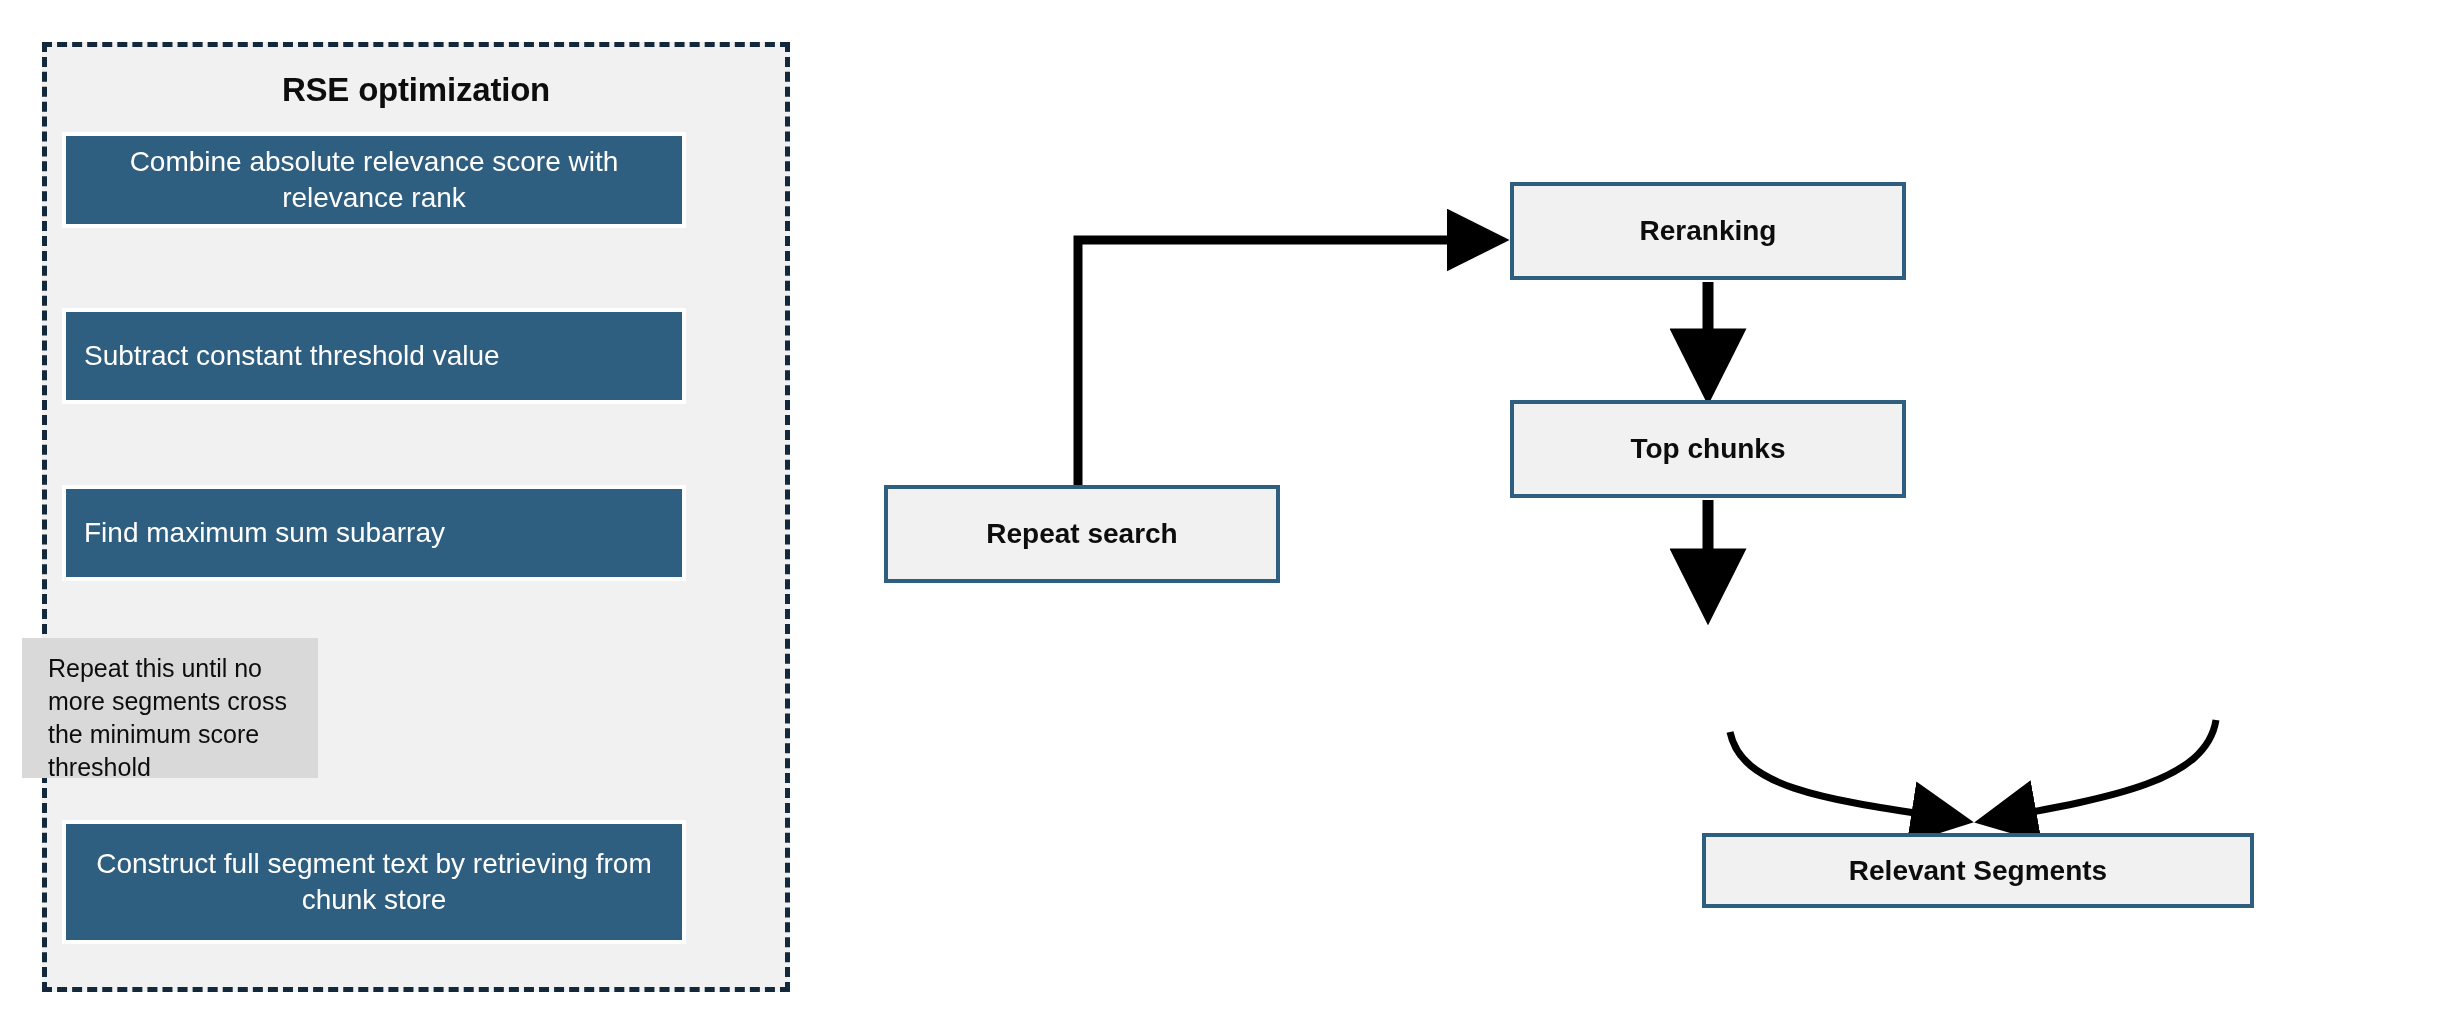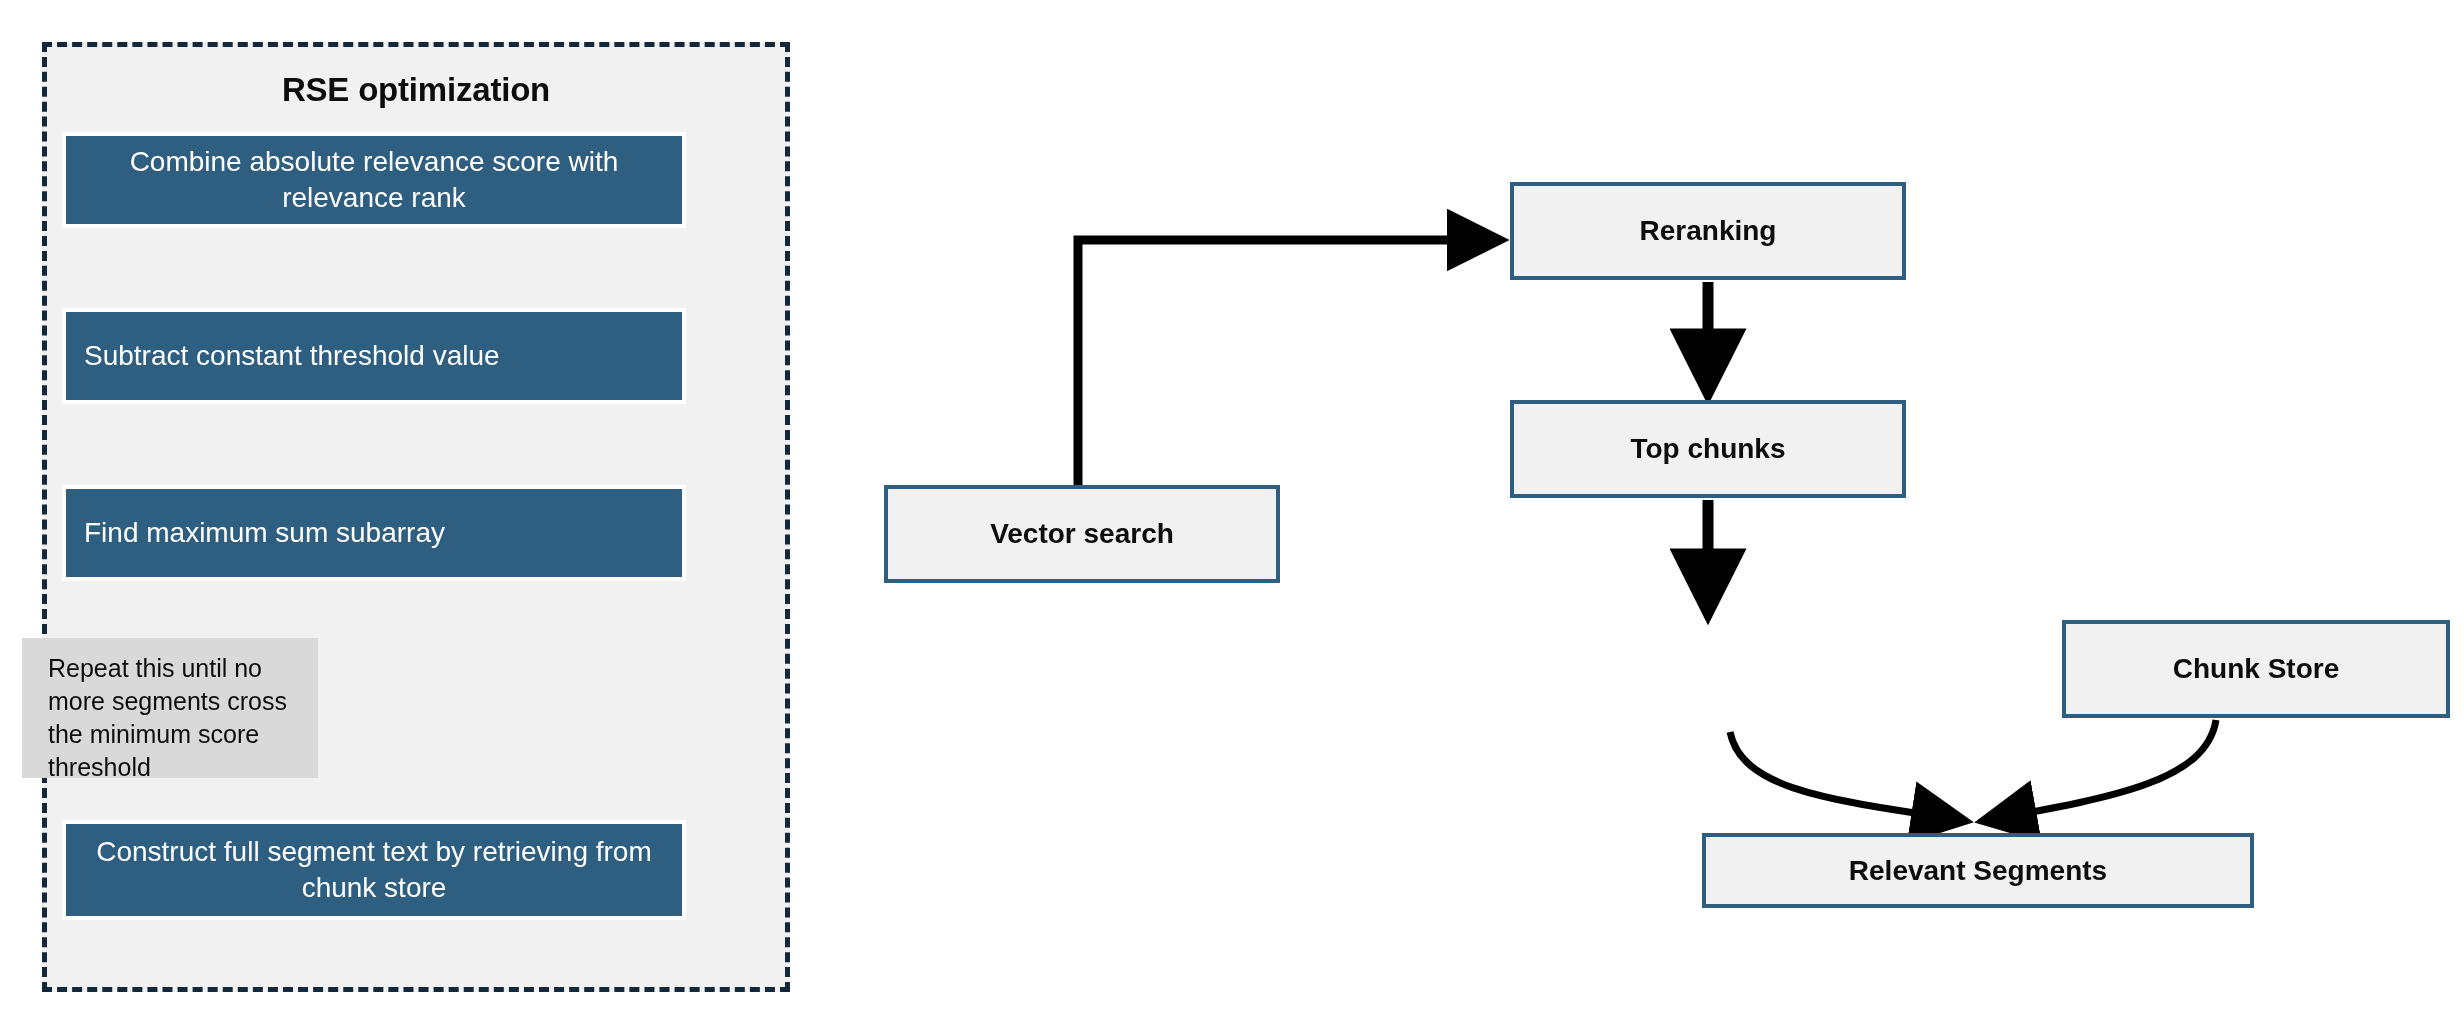--- a/index.html
+++ b/index.html
@@ -61,21 +61,21 @@
     text-align: center;
     display: flex;
     align-items: center;
     padding: 4px 18px;
   }
   .step span { display: block; }
 
   #step-combine  { left: 62px;  top: 132px; width: 624px; height: 96px; }
   #step-subtract { left: 62px;  top: 308px; width: 624px; height: 96px; }
   #step-maxsum   { left: 62px;  top: 485px; width: 624px; height: 96px; }
-  #step-construct{ left: 62px;  top: 820px; width: 624px; height: 100px; }
+  #step-construct{ left: 62px;  top: 820px; width: 624px; height: 124px; }
 
   
   .note {
     position: absolute;
     left: 22px;
     top: 638px;
     width: 296px;
     height: 140px;
     background: #d9d9d9;
     box-sizing: border-box;
@@ -160,33 +160,30 @@
     <span>Find maximum sum subarray</span>
   </div>
 
   <div class="step" id="step-construct">
     <span>Construct full segment text by retrieving from chunk store</span>
   </div>
 
   <div class="note">Repeat this until no more segments cross the minimum score threshold</div>
 
   <div class="node" id="node-vector">
-    <span>Vector search</span>
+    <span>Repeat search</span>
   </div>
 
   <div class="node" id="node-rerank">
     <span>Reranking</span>
   </div>
 
   <div class="node" id="node-topchunks">
     <span>Top chunks</span>
   </div>
 
 
-  <div class="node" id="node-chunkstore">
-    <span>Chunk Store</span>
-  </div>
 
   <div class="node" id="node-relevant">
     <span>Relevant Segments</span>
   </div>
 
 </div>
 
 </body></html>

